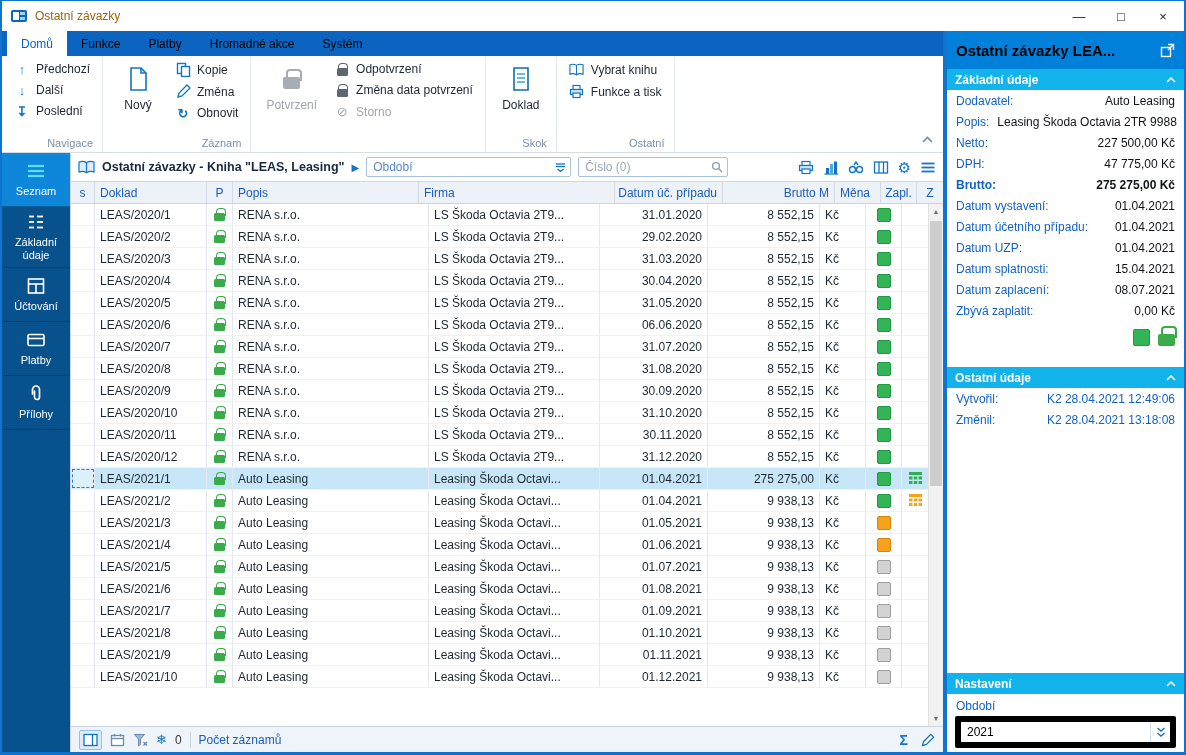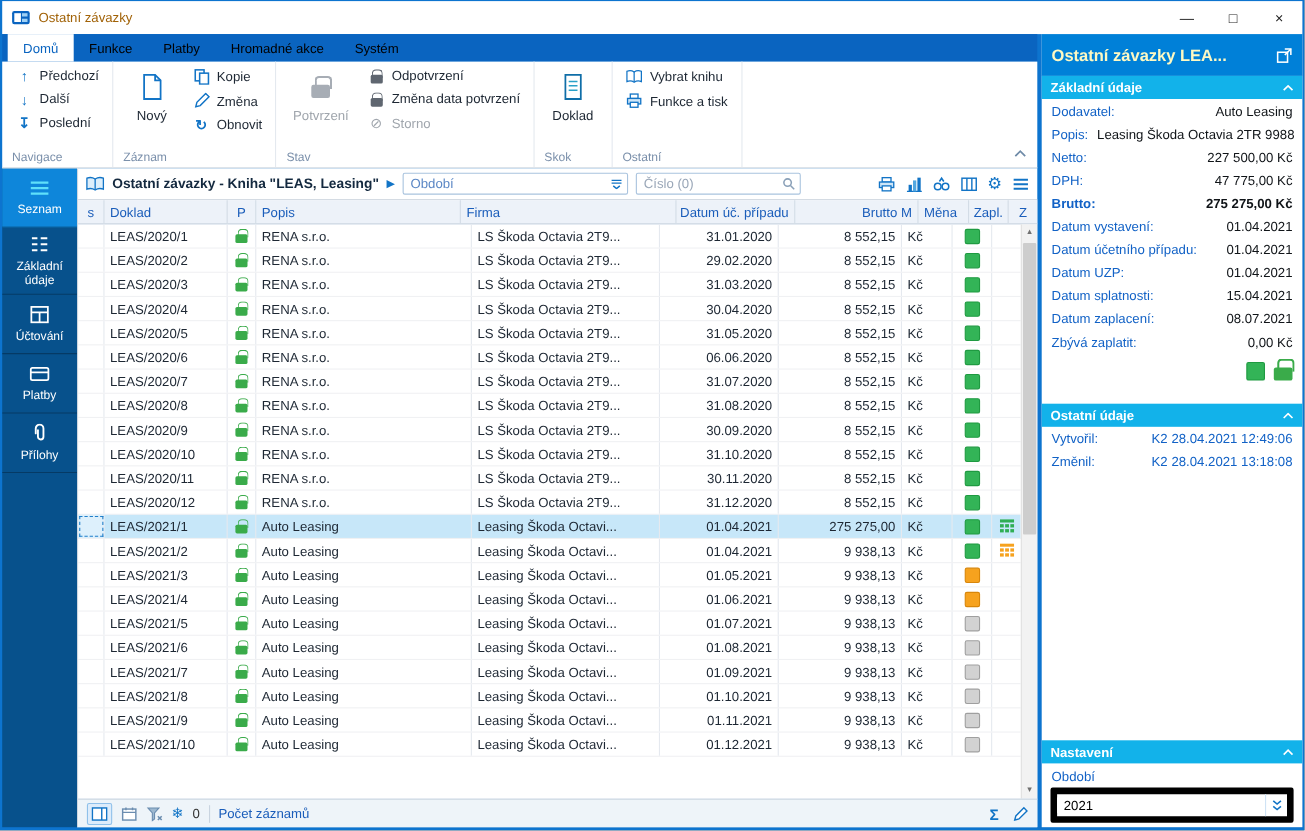--- a/index.html
+++ b/index.html
@@ -15,21 +15,21 @@
   .win-controls { margin-left:auto; display:flex; height:100%; }
   .wc { width:42px; display:flex; align-items:center; justify-content:center; font-size:13px; color:#222; cursor:pointer; }
 
   
   .ribbon-tabs { height:25px; background:#0a64c0; display:flex; align-items:stretch; padding-left:5px; flex:none; }
   .rtab { display:flex; align-items:center; padding:0 14px; color:#000000; font-size:12px; cursor:pointer; }
   .rtab.active { background:#fff; color:#0a64c0; }
   .ribbon-body { height:97px; background:#fff; display:flex; position:relative; border-bottom:1px solid #d5dce4; flex:none; }
   .rgroup { display:flex; flex-direction:column; border-right:1px solid #e4e9ef; padding:4px 7px 1px; }
   .rgroup-content { display:flex; gap:4px; align-items:flex-start; }
-  .rgroup-caption { margin-top:auto; text-align:left; color:#7b90ab; font-size:11px; padding:3px 2px 2px; }
+  .rgroup-caption { margin-top:auto; text-align:right; color:#7b90ab; font-size:11px; padding:3px 2px 2px; }
   .sstack { display:flex; flex-direction:column; gap:3px; }
   .sbtn { display:flex; align-items:center; gap:6px; padding:2px 5px; white-space:nowrap; color:#1d2733; cursor:pointer; border-radius:2px; }
   .sbtn.disabled { color:#a0a6ad; }
   .bigbtn { display:flex; flex-direction:column; align-items:center; gap:5px; padding:5px 8px 2px; min-width:56px; cursor:pointer; border-radius:2px; text-align:center; }
   .bigbtn.disabled { color:#a0a6ad; cursor:default; }
   .gicon { display:inline-flex; width:16px; justify-content:center; }
   .gicon svg { width:15px; height:15px; display:block; }
   .glyph-ic { color:#1274c6; font-weight:bold; font-size:13px; line-height:13px; }
   .bicon { height:28px; display:flex; align-items:center; }
   .bicon svg { width:26px; height:26px; display:block; }
@@ -116,21 +116,21 @@
   .f-ic.boxed { border:1px solid #8fc0ea; background:#ddecfb; border-radius:2px; padding:2px 3px; }
   .f-snow { color:#1274c6; font-size:13px; cursor:pointer; }
   .f-count { color:#333; }
   .f-sep { width:1px; height:16px; background:#c9d4e0; }
   .f-label { color:#1a5dba; }
   .f-right { margin-left:auto; display:flex; align-items:center; gap:12px; }
   .f-sum { color:#1274c6; font-size:14px; font-weight:bold; cursor:pointer; }
 
   
   .detail-panel { flex:1; background:#fff; display:flex; flex-direction:column; min-width:0; }
-  .dtitle { height:38px; background:#0080d8; color:#fef9c3; display:flex; align-items:center; justify-content:space-between; padding:0 9px; font-size:15px; font-weight:bold; flex:none; }
+  .dtitle { height:38px; background:#0080d8; color:#000000; display:flex; align-items:center; justify-content:space-between; padding:0 9px; font-size:15px; font-weight:bold; flex:none; }
   .dtitle svg { width:15px; height:15px; display:block; cursor:pointer; }
   .dsection-h { height:21px; background:#12b2ea; color:#fff; font-weight:bold; display:flex; align-items:center; justify-content:space-between; padding:0 8px; cursor:pointer; flex:none; }
   .dsection-h svg { width:10px; height:6px; display:block; }
   .dfield { display:flex; justify-content:space-between; align-items:center; height:21px; padding:0 9px; flex:none; }
   .flabel { color:#1262c6; white-space:nowrap; }
   .fvalue { color:#101418; white-space:nowrap; margin-left:8px; }
   .dfield.bold .flabel, .dfield.bold .fvalue { font-weight:bold; }
   .sec-ostatni .fvalue { color:#1262c6; }
   .dicons { display:flex; justify-content:flex-end; align-items:center; gap:8px; padding:7px 9px 9px; flex:none; }
   .dsquare { width:17px; height:17px; background:#33b457; border:1px solid #1f9a41; border-radius:2px; }
@@ -253,21 +253,20 @@
                     <span class="lock dark"></span>
                   </span>
                 <span>Změna data potvrzení</span>
               </div>
               <div class="sbtn disabled">
                 <span class="gicon" style="color:#a0a6ad;font-size:13px">⊘</span>
                 <span>Storno</span>
               </div>
             </div>
           </div>
-          <div class="rgroup-caption">Stav</div>
         </div>
 
         <div class="rgroup">
           <div class="rgroup-content">
             <div class="bigbtn">
               <span class="bicon">
                 <svg viewBox="0 0 26 26">
                     <path d="M6 2 h14 v22 H6 z" fill="#fff" stroke="#0f6ea8" stroke-width="1.6"></path>
                     <line x1="9" y1="8" x2="17" y2="8" stroke="#2aa1c8" stroke-width="1.4"></line>
                     <line x1="9" y1="12" x2="17" y2="12" stroke="#2aa1c8" stroke-width="1.4"></line>

